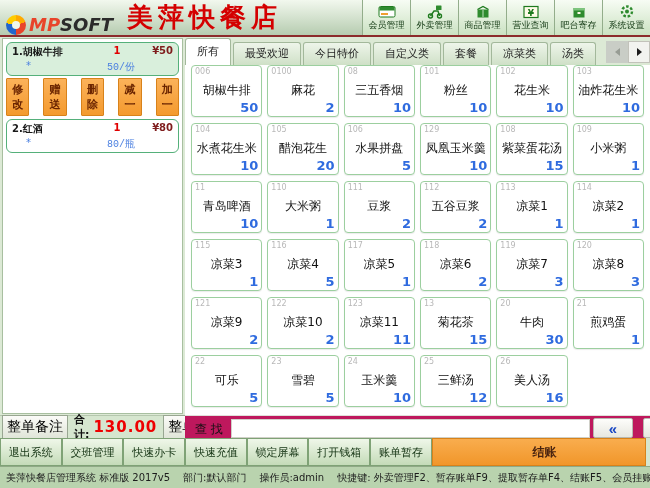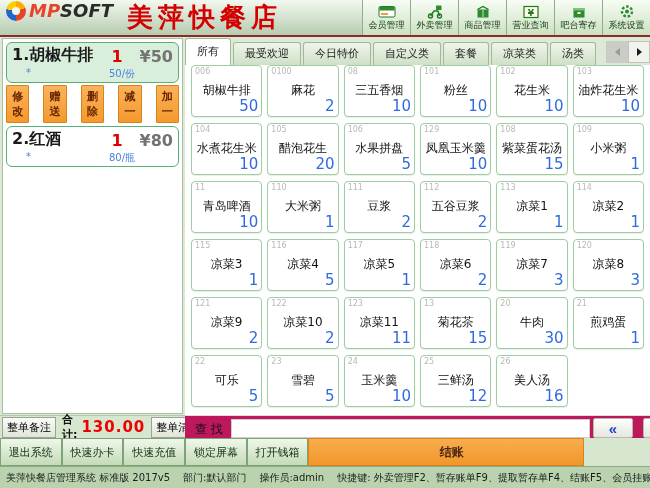--- a/index.html
+++ b/index.html
@@ -1,78 +1,78 @@
 <!DOCTYPE html>
 <html><head>
 <meta charset="utf-8">
 <style>
   html,body{margin:0;padding:0;}
   body{width:650px;height:488px;font-family:"DejaVu Sans","Liberation Sans",sans-serif;background:#d6e6cf;position:relative;overflow:hidden;}
   .app{position:absolute;inset:0;box-shadow:inset 2px -2px 0 #7a2a24;}
 
   
-  .hdr{position:absolute;left:0;top:0;width:650px;height:35px;background:linear-gradient(#f2f8ee,#b6ccb0);border-bottom:2px solid #8c2b2b;display:flex;align-items:flex-start;}
+  .hdr{position:absolute;left:0;top:0;width:650px;height:35px;background:linear-gradient(#f2f8ee,#b6ccb0);border-bottom:2px solid #8c2b2b;display:flex;align-items:flex-end;}
   .logo{display:flex;align-items:center;margin-left:6px;}
   .logo-circle{width:20px;height:20px;border-radius:50%;background:conic-gradient(#ffaa00 0 20%,#e8442a 20% 50%,#2266cc 50% 78%,#ffcc00 78% 100%);position:relative;}
   .logo-circle::after{content:"";position:absolute;left:6px;top:6px;width:8px;height:8px;border-radius:50%;background:#f0f7ec;}
   .logo-mp{color:#e8442a;font-weight:bold;font-style:italic;font-size:18px;margin-left:3px;}
   .logo-soft{color:#2b2b2b;font-weight:bold;font-style:italic;font-size:18px;}
   .app-title{color:#d40000;font-size:26px;font-weight:bold;font-family:"DejaVu Serif","Liberation Serif",serif;margin-left:14px;letter-spacing:5px;white-space:nowrap;}
   .hbtns{margin-left:auto;display:flex;height:35px;}
   .hbtn{width:47px;border-left:1px solid #93ad8b;background:linear-gradient(#f7fcf4,#cbe2c2);display:flex;flex-direction:column;align-items:center;justify-content:center;font-size:9px;color:#143a14;cursor:pointer;}
   .hbtn .hicon{height:15px;display:block;}
   .hbtn svg{width:20px;height:15px;display:block;}
 
   
   .left-panel{position:absolute;left:0;top:37px;width:185px;height:378px;background:#dce9d5;}
   .order-list{position:absolute;left:2px;top:1px;right:2px;bottom:1px;background:#fff;border:1px solid #a8bfa0;padding:2px;box-sizing:border-box;overflow:hidden;}
   .order-item{border:1px solid #55b07a;border-radius:6px;margin:1px 1px 2px;padding:2px 5px 1px;background:#fff;}
   .order-item.selected{background:#d9efdc;}
-  .oi-l1{display:flex;align-items:flex-end;font-size:16px;font-weight:bold;}
+  .oi-l1{display:flex;align-items:flex-start;font-size:10px;font-weight:bold;}
   .oi-name{flex:1;color:#1a1a1a;}
   .oi-qty{width:28px;text-align:center;color:#e00000;}
-  .oi-amt{width:42px;text-align:right;color:#737373;}
+  .oi-amt{width:42px;text-align:right;color:#7f1d1d;}
   .oi-l2{display:flex;font-size:10px;color:#4a7fe0;margin-top:1px;}
   .oi-note{margin-left:14px;}
-  .oi-unit{margin-left:auto;margin-right:38px;}
+  .oi-unit{margin-left:auto;margin-right:38px;font-family:Liberation Mono, monospace;}
   .item-actions{display:flex;gap:14px;margin:2px 1px 3px;}
   .act-btn{flex:1;background:linear-gradient(#fbb25a,#f49a2e);border:1px solid #d8821a;color:#6a2400;font-size:11px;font-weight:bold;text-align:center;padding:3px 0;cursor:pointer;border-radius:1px;}
 
   
   .summary-row{position:absolute;left:0;top:415px;width:185px;height:23px;background:#d6e6cf;border-top:1px solid #b5c7ae;display:flex;align-items:center;box-sizing:border-box;}
-  .sm-btn{background:linear-gradient(#fbfbf8,#e0e5d8);border:1px solid #98a691;font-size:11px;padding:2px 4px;margin-left:2px;cursor:pointer;white-space:nowrap;}
+  .sm-btn{background:linear-gradient(#fbfbf8,#e0e5d8);border:1px solid #98a691;font-size:14px;padding:2px 4px;margin-left:2px;cursor:pointer;white-space:nowrap;}
   .total-label{font-size:11px;font-weight:bold;color:#111;margin-left:6px;}
   .total-value{color:#ee0000;font-size:15px;font-weight:bold;margin:0 4px;letter-spacing:1px;}
 
   
   .tab-strip{position:absolute;left:185px;top:37px;width:465px;height:28px;background:#dce9d5;display:flex;align-items:flex-end;box-sizing:border-box;}
   .tab{height:22px;line-height:22px;padding:0 11px;text-align:right;font-size:11px;background:linear-gradient(#eef5ea,#cfe0c7);border:1px solid #a3b89b;border-bottom:none;border-radius:3px 3px 0 0;margin-right:2px;color:#222;cursor:pointer;white-space:nowrap;}
   .tab.active{background:#fff;height:26px;line-height:26px;}
   .tab-arrows{margin-left:auto;display:flex;margin-bottom:2px;}
   .tarrow{width:22px;height:22px;display:flex;align-items:center;justify-content:center;cursor:pointer;}
   .tarrow.disabled{background:#c9cdc6;}
   .tarrow.enabled{background:#f2f3ef;border:1px solid #c2c2ba;box-sizing:border-box;}
   .tri-left{width:0;height:0;border-top:4px solid transparent;border-bottom:4px solid transparent;border-right:5px solid #979c94;}
   .tri-right{width:0;height:0;border-top:4px solid transparent;border-bottom:4px solid transparent;border-left:5px solid #1c1c1c;}
 
   
   .grid{position:absolute;left:185px;top:65px;width:465px;height:350px;background:#fff;padding:0 6px;box-sizing:border-box;display:grid;grid-template-columns:repeat(6,1fr);grid-auto-rows:52px;gap:6px 5px;}
   .pcell{border:1px solid #9ccf9f;border-radius:4px;position:relative;background:#fff;box-shadow:0 1px 1px rgba(0,0,0,0.08);cursor:pointer;}
   .pcode{position:absolute;top:1px;left:3px;font-size:8px;color:#b8b8b8;}
   .pname{position:absolute;top:50%;left:0;right:0;transform:translateY(-55%);text-align:center;font-size:12px;color:#111;white-space:nowrap;}
-  .pprice{position:absolute;bottom:1px;right:3px;font-size:15px;font-weight:normal;color:#2f6bdf;}
+  .pprice{position:absolute;bottom:1px;right:3px;font-size:13px;font-weight:bold;color:#2f6bdf;}
 
   
   .search-row{position:absolute;left:185px;top:415px;width:505px;height:23px;background:#be185d;border-top:1px solid #e0e0da;display:flex;align-items:flex-end;box-sizing:border-box;}
   .search-label{font-size:12px;color:#111;margin:0 8px 0 10px;white-space:nowrap;}
   .search-input{flex:1;height:17px;border:1px solid #d0d0c8;background:#fff;outline:none;font-size:12px;padding:0 3px;}
   .nav-btn{width:40px;height:20px;margin-right:7px;background:linear-gradient(#fdfdfb,#e7e7e0);border:1px solid #b8b8b0;border-radius:2px;color:#1a48c4;font-weight:bold;font-size:15px;text-align:center;line-height:17px;cursor:pointer;margin-left:3px;}
 
   
-  .bottom-row{position:absolute;left:0;top:438px;width:584px;height:28px;display:flex;background:#d6e6cf;}
+  .bottom-row{position:absolute;left:0;top:438px;width:646px;height:28px;display:flex;background:#d6e6cf;}
   .bbtn{width:61.7px;background:linear-gradient(#eff7e9,#c4dbb8);border:1px solid #7fa276;font-size:11px;color:#10300f;display:flex;align-items:center;justify-content:center;cursor:pointer;box-sizing:border-box;white-space:nowrap;}
   .checkout{flex:1;background:linear-gradient(#f9ad4e,#f1962a);border:1px solid #d8821a;color:#4a2410;font-weight:bold;font-size:12px;display:flex;align-items:center;justify-content:center;cursor:pointer;box-sizing:border-box;padding-left:11px;}
 
   
   .status-bar{position:absolute;left:0;top:466px;width:650px;height:22px;background:#b9d3ae;border-top:1px solid #8fa986;display:flex;align-items:center;font-size:10px;color:#1c1c1c;box-sizing:border-box;padding:0 6px;white-space:nowrap;overflow:hidden;}
   .status-bar .seg{margin-right:13px;}
 </style>
 </head>
 <body>
 
@@ -389,24 +389,26 @@
 
   <div class="search-row">
     <span class="search-label">查 找</span>
     <input class="search-input" value="" style="">
     <button class="nav-btn">«</button>
     <button class="nav-btn">»</button>
   </div>
 
   <div class="bottom-row" id="bottom-row">
       <div class="bbtn">退出系统</div>
+      <div class="bbtn">交班管理</div>
       <div class="bbtn">快速办卡</div>
       <div class="bbtn">快速充值</div>
       <div class="bbtn">锁定屏幕</div>
       <div class="bbtn">打开钱箱</div>
+      <div class="bbtn">账单暂存</div>
       <div class="checkout">结账</div>
     </div>
 
   <footer class="status-bar">
     <span class="seg">美萍快餐店管理系统 标准版 2017v5</span>
     <span class="seg">部门:默认部门</span>
     <span class="seg">操作员:admin</span>
     <span class="seg">快捷键: 外卖管理F2、暂存账单F9、提取暂存单F4、结账F5、会员挂账单F6、锁</span>
 
   </footer>

